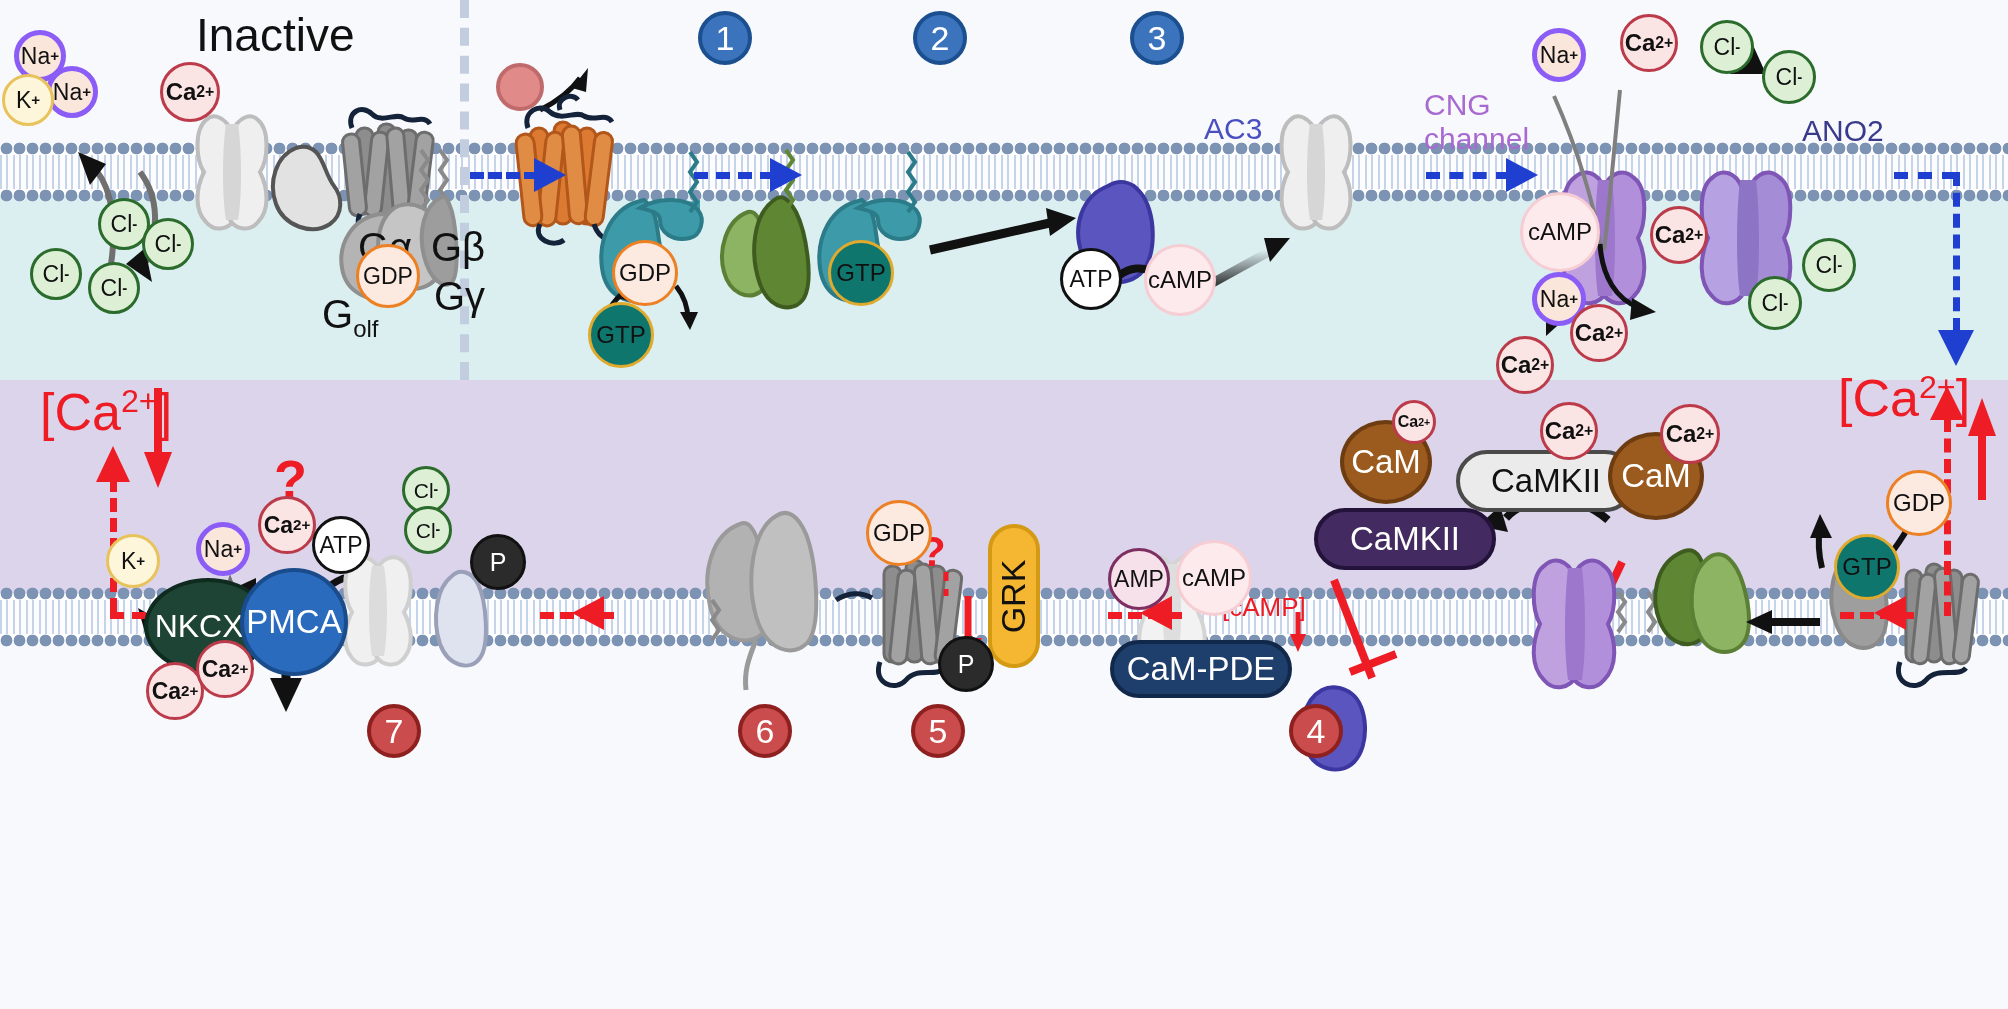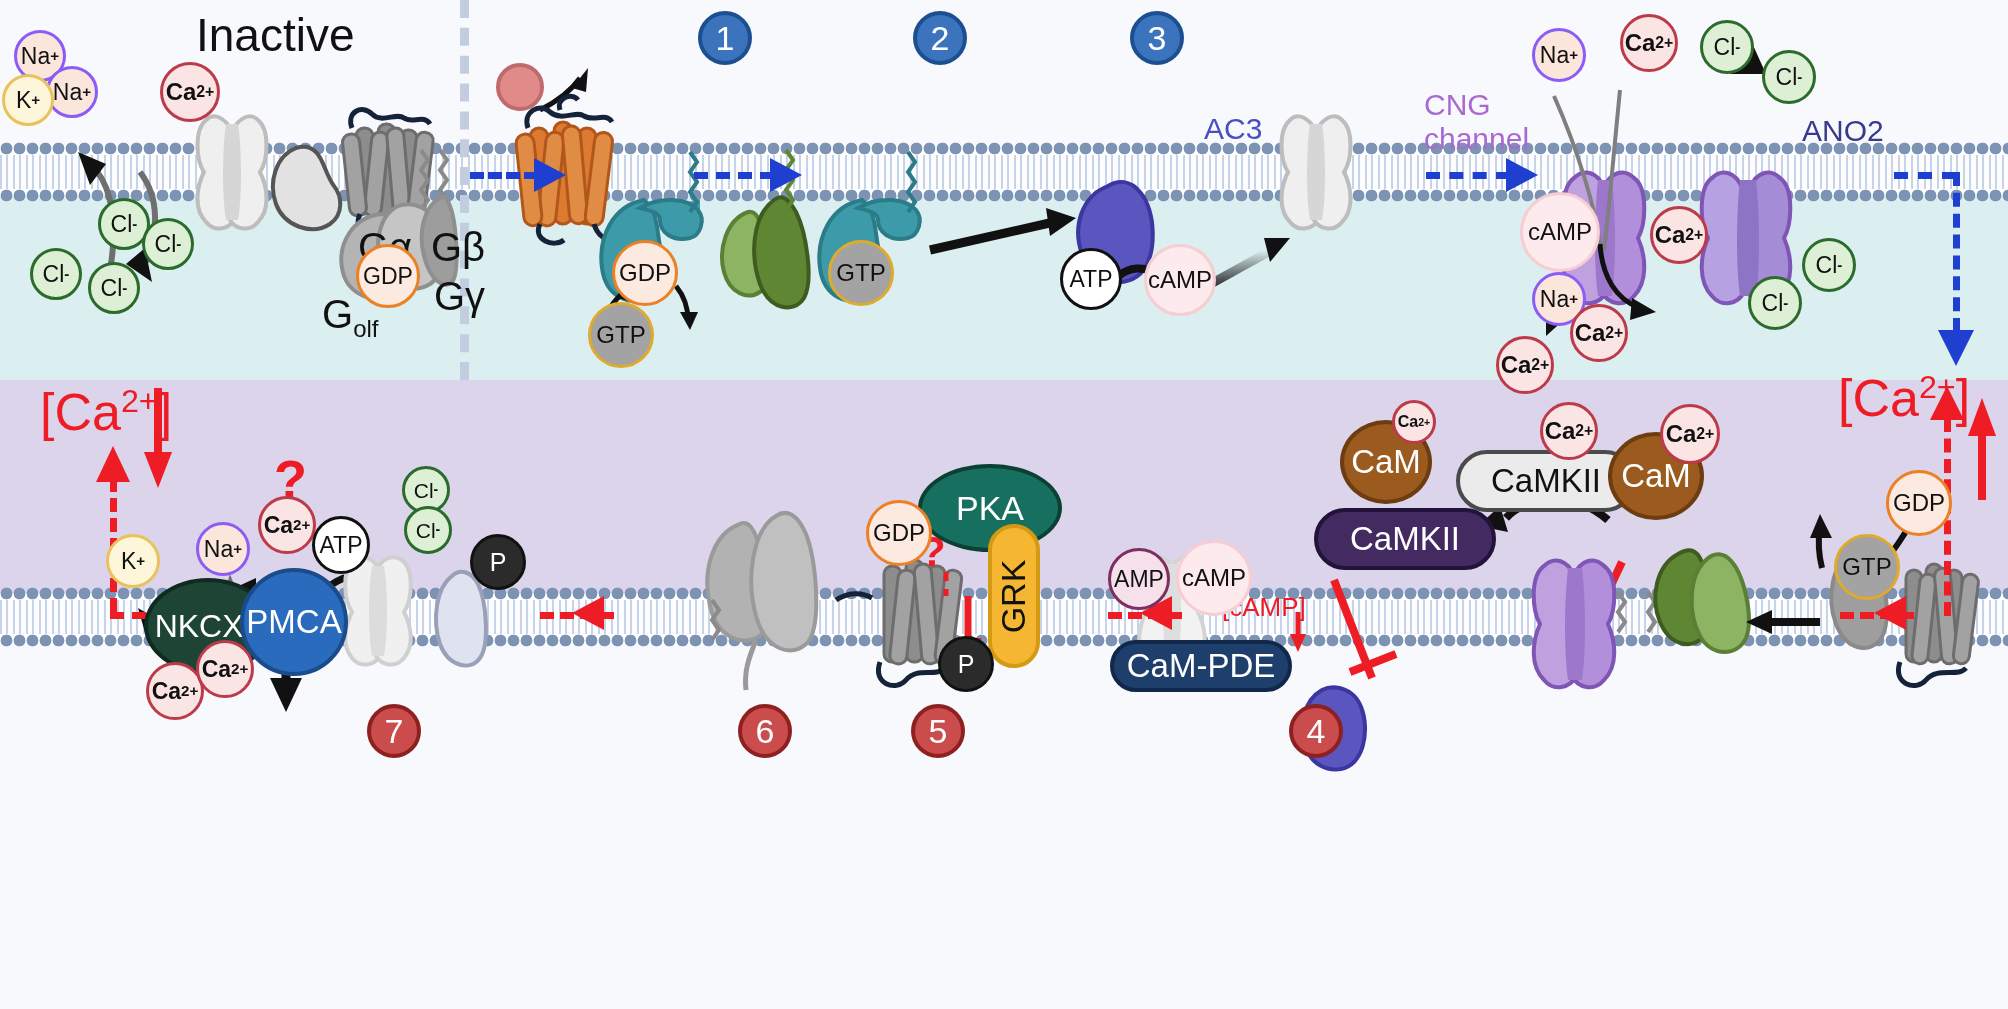--- a/index.html
+++ b/index.html
@@ -26,26 +26,26 @@
   .blue-dash{position:absolute;height:0;border-top:7px dashed #1f3fd0;}
   .blue-dash-v{position:absolute;width:0;border-left:7px dashed #1f3fd0;}
   .red-dash{position:absolute;height:0;border-top:7px dashed #ee1c25;}
   .red-dash-v{position:absolute;width:0;border-left:7px dashed #ee1c25;}
 
   .divider{position:absolute;width:0;border-left:9px dashed #c3cde0;}
 
   .ion{position:absolute;border-radius:50%;display:flex;align-items:center;
        justify-content:center;box-sizing:border-box;font-weight:700;line-height:1;}
   .ion sup{font-size:.66em;font-weight:700;}
-  .ion-na{background:#fbe6dc;border:3px solid #8b5cf6;color:#111;font-weight:400;}
+  .ion-na{background:#fbe6dc;border:5px solid #8b5cf6;color:#111;font-weight:400;}
   .ion-k{background:#fdf6da;border:3px solid #e8c35c;color:#111;font-weight:400;}
   .ion-ca{background:#fbe4e4;border:3px solid #bc3b4a;color:#111;}
   .ion-cl{background:#ddf0d6;border:3px solid #2b6b2b;color:#111;font-weight:400;}
   .ion-gdp{background:#fce9df;border:3px solid #ec8023;color:#111;font-weight:400;}
-  .ion-gtp{background:#a3a3a3;border:3px solid #e0aa2d;color:#111;font-weight:400;}
+  .ion-gtp{background:#0f766e;border:3px solid #e0aa2d;color:#111;font-weight:400;}
   .ion-atp{background:#ffffff;border:3px solid #111;color:#111;font-weight:400;}
   .ion-camp{background:#fdeaec;border:3px solid #f6cdd3;color:#111;font-weight:400;}
   .ion-amp{background:#f6e0ea;border:3px solid #7e2f62;color:#111;font-weight:400;}
   .ion-p{background:#2b2b2b;border:3px solid #111;color:#fff;font-weight:400;}
 
   .num-circle{position:absolute;border-radius:50%;display:flex;align-items:center;
      justify-content:center;color:#fff;font-size:34px;font-weight:400;box-sizing:border-box;}
   .num-blue{background:#3b74bd;border:4px solid #1b4f8f;}
   .num-red{background:#cb4c4c;border:4px solid #8e2020;}
 
@@ -441,29 +441,26 @@
 
 
   <div class="oval oval-nkcx4" style="left:144px;top:578px;width:128px;height:96px;">
       <span>NKCX4</span>
     </div>
 
   <div class="oval oval-pmca" style="left:240px;top:568px;width:108px;height:108px;">
       <span>PMCA</span>
     </div>
 
-  <div class="oval oval-pka" style="left:918px;top:464px;width:144px;height:88px;">
-      <span>PKA</span>
-    </div>
 
   <div class="pill pill-grk" style="left:988px;top:524px;width:52px;height:144px;">
     <span style="transform:rotate(-90deg);display:inline-block;font-size:34px;">GRK</span>
   </div>
 
-  <div class="pill pill-campde" style="left:1110px;top:640px;width:182px;height:52px;">
+  <div class="pill pill-campde" style="left:1110px;top:640px;width:182px;height:58px;">
       <span>CaM-PDE</span>
     </div>
 
   <div class="pill pill-camkii-dark" style="left:1314px;top:508px;width:182px;height:62px;">
       <span>CaMKII</span>
     </div>
 
   <div class="oval oval-cam" style="left:1340px;top:420px;width:92px;height:84px;">
       <span>CaM</span>
     </div>

